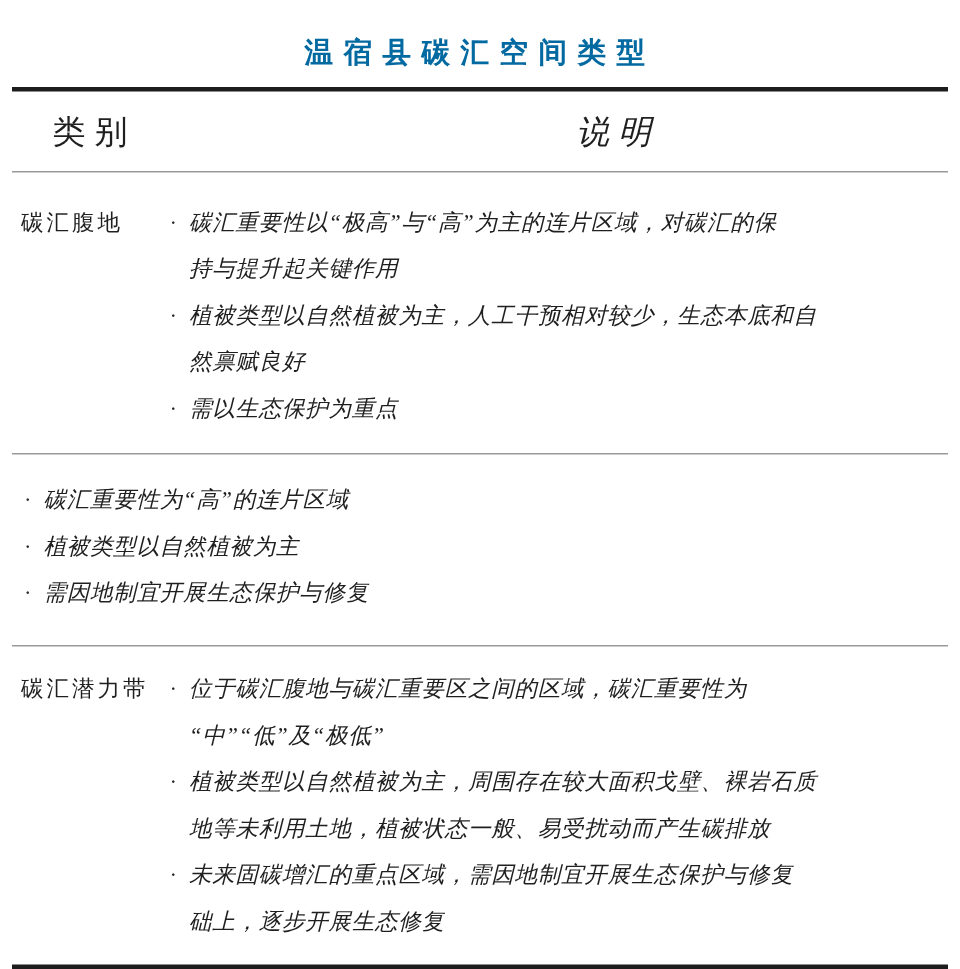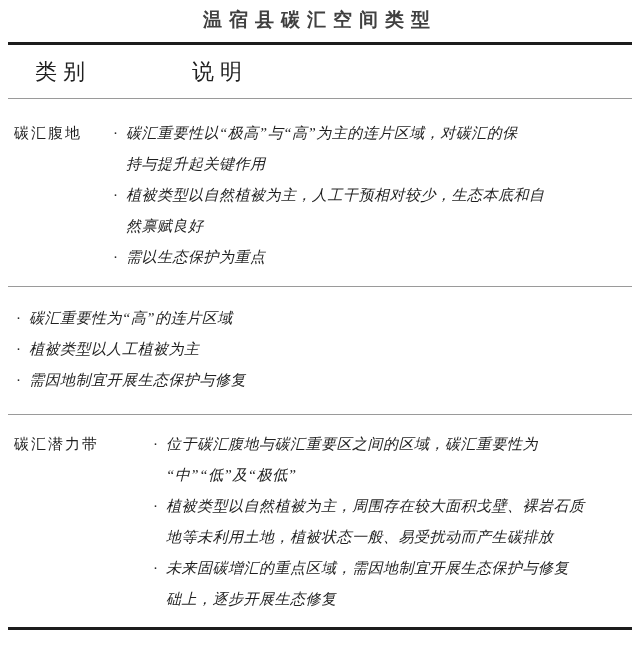--- a/index.html
+++ b/index.html
@@ -11,28 +11,28 @@
     width: 640px;
     height: 646px;
     font-family: "Liberation Serif", "DejaVu Serif", serif;
     color: #1f1f1f;
     overflow: hidden;
   }
   .table-wrap {
     margin: 0 8px;
   }
   .table-title {
-    padding-top: 8px;
+    padding-top: 24px;
     height: 24px;
     line-height: 24px;
     text-align: center;
     font-size: 19px;
     font-weight: bold;
     letter-spacing: 7px;
-    color: #404040;
+    color: #0369a1;
   }
   .rule-thick {
     border: none;
     border-top: 3px solid #1d1d1d;
     margin: 0;
   }
   .rule-thick.top {
     margin-top: 10px;
   }
   .rule-thin {
@@ -47,31 +47,33 @@
     font-size: 22px;
     letter-spacing: 6px;
   }
   .header-category {
     width: 110px;
     text-align: center;
     flex-shrink: 0;
   }
   .header-description {
     flex: 1;
+    text-align: center;
     padding-left: 74px;
+    font-style: italic;
   }
   .table-row {
     display: flex;
     align-items: flex-start;
     font-size: 15px;
     line-height: 31px;
   }
   .row-1 { padding: 19px 0 13px 0; }
   .row-2 { padding: 16px 0 18px 0; }
-  .row-3 { padding: 14px 0 12px 0; gap: 40px; }
+  .row-3 { padding: 14px 0 12px 0; }
   .category-cell {
     width: 97px;
     flex-shrink: 0;
     padding-left: 6px;
     letter-spacing: 2px;
     box-sizing: border-box;
   }
   .description-cell {
     flex: 1;
     min-width: 0;
@@ -135,21 +137,21 @@
   <hr class="rule-thin">
 
   <div class="table-row row-2">
     <div class="description-cell">
       <div class="bullet-item">
         <span class="bullet-marker">·</span>
         <span class="bullet-text">碳汇重要性为“高”的连片区域</span>
       </div>
       <div class="bullet-item">
         <span class="bullet-marker">·</span>
-        <span class="bullet-text">植被类型以人工植被为主</span>
+        <span class="bullet-text">植被类型以自然植被为主</span>
       </div>
       <div class="bullet-item">
         <span class="bullet-marker">·</span>
         <span class="bullet-text">需因地制宜开展生态保护与修复</span>
       </div>
     </div>
   </div>
 
   <hr class="rule-thin">
 

